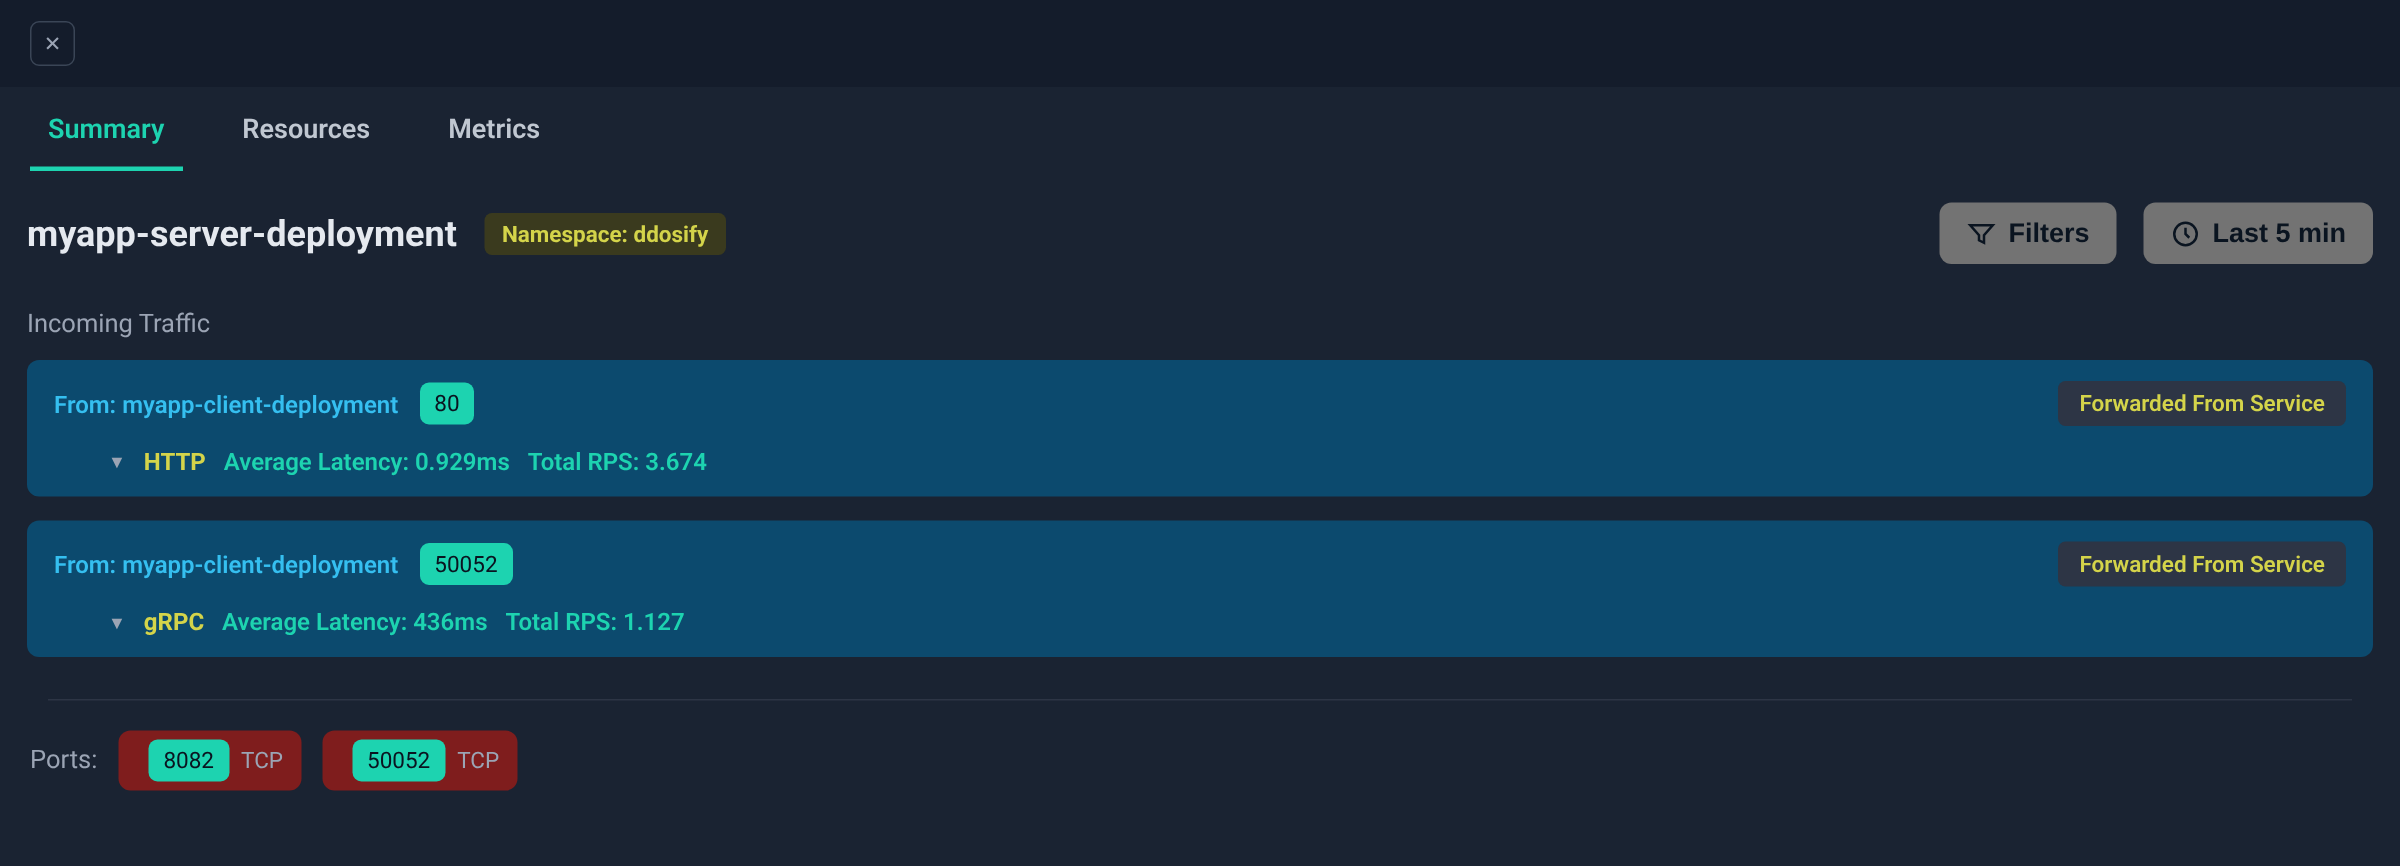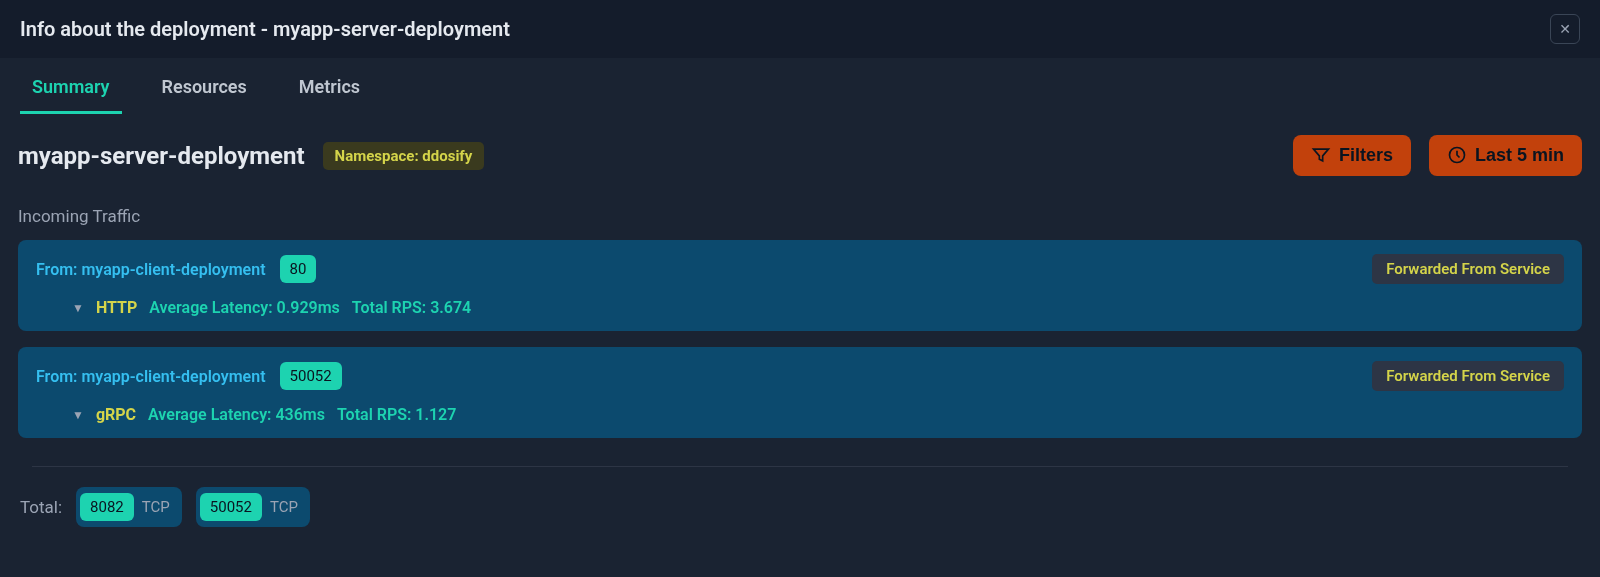--- a/index.html
+++ b/index.html
@@ -79,29 +79,29 @@
   padding: 5px 12px;
   border-radius: 5px;
   font-size: 15px;
   font-weight: 700;
 }
 .title-right {
   display: flex;
   gap: 18px;
 }
 .action-btn {
-  background: #c2410c;
+  background: #737373;
   color: #0a1420;
   border: none;
   padding: 10px 18px;
   border-radius: 8px;
   font-size: 18px;
   font-weight: 700;
   display: flex;
-  align-items: flex-start;
+  align-items: flex-end;
   gap: 8px;
   cursor: pointer;
 }
 .action-btn svg {
   width: 20px;
   height: 20px;
   stroke: #0a1420;
   fill: none;
   stroke-width: 2;
 }
@@ -181,34 +181,33 @@
   padding-left: 2px;
 }
 .ports-label {
   font-size: 17px;
   color: #9ba4b4;
 }
 .port-item {
   display: flex;
   align-items: center;
   gap: 8px;
-  background: #0c4a6e;
-  padding: 6px 12px 6px 4px;
+  background: #7f1d1d;
+  padding: 6px 12px 6px 20px;
   border-radius: 8px;
 }
 .port-proto {
   color: #9ba4b4;
   font-size: 15px;
 }
 </style>
 </head>
 <body>
 
 <div class="header">
-  <div class="header-title">Info about the deployment - myapp-server-deployment</div>
   <button class="close-btn">
     <span>✕</span>
   </button>
 </div>
 
 <div class="tabs">
   <div class="tab active">Summary</div>
   <div class="tab">Resources</div>
   <div class="tab">Metrics</div>
 </div>
@@ -266,21 +265,21 @@
       <span class="chevron">▼</span>
       <span class="proto">gRPC</span>
       <span class="stat">Average Latency: 436ms</span>
       <span class="stat">Total RPS: 1.127</span>
     </div>
   </div>
 
   <div class="divider"></div>
 
   <div class="ports-row">
-    <span class="ports-label">Total:</span>
+    <span class="ports-label">Ports:</span>
     <div class="port-item">
       <span class="port-badge">8082</span>
       <span class="port-proto">TCP</span>
     </div>
     <div class="port-item">
       <span class="port-badge">50052</span>
       <span class="port-proto">TCP</span>
     </div>
   </div>
 </div>

